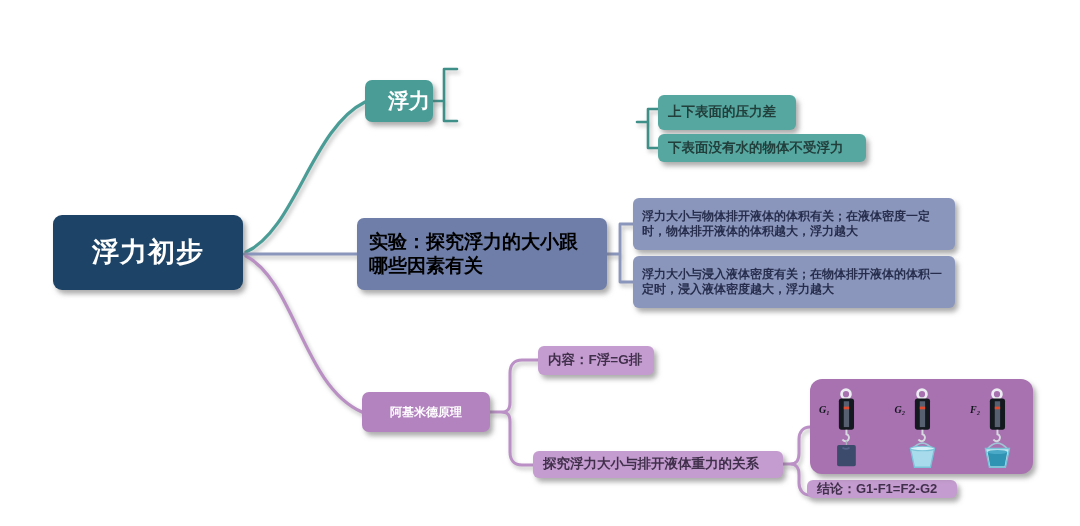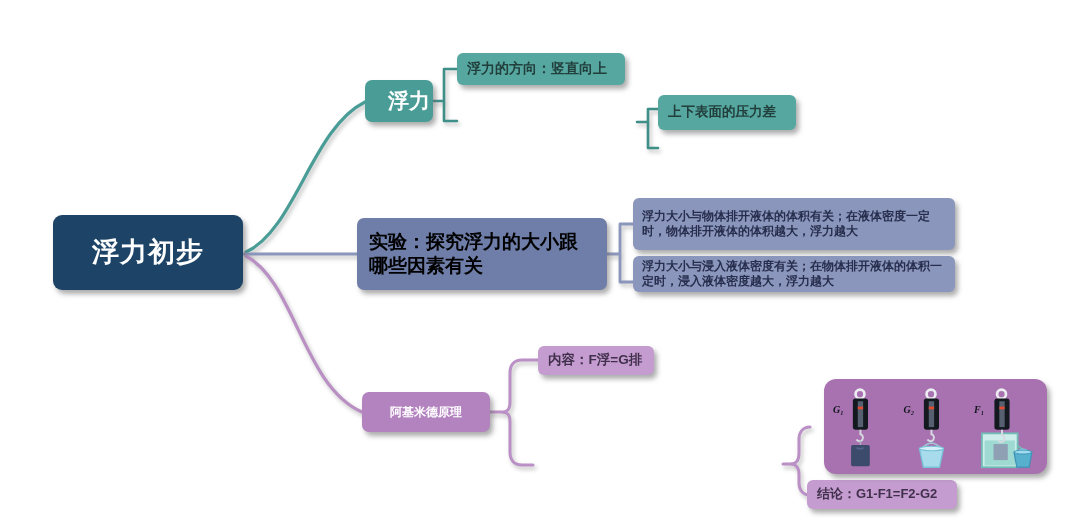--- a/index.html
+++ b/index.html
@@ -19,21 +19,21 @@
   .teal-main{background:#4a9d97;color:#ffffff;font-size:21px;padding-left:20px;}
   .teal-sub{background:#55a7a0;color:#223f3c;font-size:14px;padding:0 10px;border-radius:6px;}
   .blue-main{background:#6f7ea9;color:#000000;font-size:19px;padding:8px 12px;}
   .blue-sub{background:#8b96bc;color:#272e4d;font-size:12px;padding:6px 9px;border-radius:6px;}
   .purple-main{background:#b383bf;color:#ffffff;font-size:12px;}
   .purple-sub{background:#c49ccf;color:#41304c;font-size:13.5px;padding:0 10px;border-radius:6px;}
   .figure-panel{
     position:absolute;background:#a872b0;border-radius:12px;
     box-shadow:3px 4px 5px rgba(105,105,105,.55);z-index:2;
     display:flex;align-items:flex-start;justify-content:space-between;
-    padding:8px 10px 4px 10px;box-sizing:border-box;margin-left:14px;
+    padding:8px 10px 4px 10px;box-sizing:border-box;
   }
   .apparatus{position:relative;width:52px;height:82px;}
   .apparatus .tag{
     position:absolute;left:-1px;top:17px;z-index:3;
     font-family:"Liberation Serif","DejaVu Serif",serif;
     font-style:italic;font-weight:bold;font-size:10px;color:#10141c;
   }
 </style>
 </head>
 <body>
@@ -61,44 +61,47 @@
              M790 464 C797 464 799 468 799 475 V483 C799 490 803 495 810 495" fill="none" stroke="#bb90c6" stroke-width="3" stroke-linecap="round"></path>
   </svg>
 
   <div class="node root center" style="left:53px;top:215px;width:190px;height:75px;">
     <span>浮力初步</span>
   </div>
 
   <div class="node teal-main center" style="left:365px;top:80px;width:68px;height:42px;">
     <span>浮力</span>
   </div>
-  <div class="node teal-sub" style="left:457px;top:53px;width:168px;height:32px;">
-    <span>浮力的方向：竖直向上</span>
-  </div>
   <div class="node teal-sub" style="left:658px;top:95px;width:138px;height:35px;font-size:13.5px;">
     <span>上下表面的压力差</span>
+  </div>
+  <div class="node teal-sub" style="left:658px;top:134px;width:208px;height:28px;font-size:13.5px;">
+    <span>下表面没有水的物体不受浮力</span>
   </div>
 
   <div class="node blue-main" style="left:357px;top:218px;width:250px;height:72px;">
     <span>实验：探究浮力的大小跟哪些因素有关</span>
   </div>
   <div class="node blue-sub" style="left:633px;top:198px;width:322px;height:52px;">
     <span>浮力大小与物体排开液体的体积有关；在液体密度一定时，物体排开液体的体积越大，浮力越大</span>
   </div>
-  <div class="node blue-sub" style="left:633px;top:256px;width:322px;height:36px;">
+  <div class="node blue-sub" style="left:633px;top:256px;width:322px;height:52px;">
     <span>浮力大小与浸入液体密度有关；在物体排开液体的体积一定时，浸入液体密度越大，浮力越大</span>
   </div>
 
   <div class="node purple-main center" style="left:362px;top:392px;width:128px;height:40px;">
     <span>阿基米德原理</span>
   </div>
   <div class="node purple-sub" style="left:538px;top:346px;width:116px;height:29px;">
     <span>内容：F浮=G排</span>
   </div>
-  <div class="node purple-sub" style="left:807px;top:480px;width:150px;height:29px;font-size:13px;">
+  <div class="node purple-sub" style="left:533px;top:451px;width:250px;height:27px;">
+    <span>探究浮力大小与排开液体重力的关系</span>
+  </div>
+  <div class="node purple-sub" style="left:807px;top:480px;width:150px;height:18px;font-size:13px;">
     <span>结论：G1-F1=F2-G2</span>
   </div>
 
   <div class="figure-panel" style="left:810px;top:379px;width:223px;height:95px;">
 
     <div class="apparatus">
       <span class="tag">G₁</span>
       <svg width="52" height="82" viewBox="0 0 52 92">
         <circle cx="26" cy="8" r="5" fill="none" stroke="#ecedf2" stroke-width="3"></circle>
         <rect x="18" y="13" width="17" height="35" rx="3" fill="#14181f"></rect>
@@ -118,34 +121,31 @@
         <rect x="18" y="13" width="17" height="35" rx="3" fill="#14181f"></rect>
         <rect x="23.5" y="16" width="6" height="29" fill="#566070"></rect>
         <rect x="23.5" y="22" width="6" height="3" fill="#e04a2f"></rect>
         <path d="M26.5 48 v5 a4 4 0 1 1 -4.5 6" fill="none" stroke="#d6d9e0" stroke-width="2.2"></path>
         <path d="M15 70 Q26.5 56 38 70" fill="none" stroke="#9fc4d6" stroke-width="2"></path>
         <path d="M13 69 H40 L35.5 90 H17.5 Z" fill="#a8dcec" stroke="#79c2d8" stroke-width="1.5"></path>
         <ellipse cx="26.5" cy="69" rx="13.5" ry="2.6" fill="#d4f0f8" stroke="#79c2d8" stroke-width="1.2"></ellipse>
       </svg>
     </div>
 
-    <div class="apparatus" style="width:62px;">
-      <span class="tag">F₁</span>
-      <svg width="62" height="82" viewBox="0 0 62 92">
+
+    <div class="apparatus">
+      <span class="tag">F₂</span>
+      <svg width="52" height="82" viewBox="0 0 52 92">
         <circle cx="26" cy="8" r="5" fill="none" stroke="#ecedf2" stroke-width="3"></circle>
         <rect x="18" y="13" width="17" height="35" rx="3" fill="#14181f"></rect>
         <rect x="23.5" y="16" width="6" height="29" fill="#566070"></rect>
         <rect x="23.5" y="22" width="6" height="3" fill="#e04a2f"></rect>
-        <rect x="4" y="52" width="40" height="38" fill="#cdeeea" stroke="#6fbdb5" stroke-width="2"></rect>
-        <rect x="7" y="60" width="34" height="28" fill="#9ed9d2"></rect>
-        <path d="M26.5 48 v6 a4 4 0 1 1 -4.5 6" fill="none" stroke="#d6d9e0" stroke-width="2.2"></path>
-        <rect x="17" y="64" width="16" height="18" fill="#8fa0b5"></rect>
-        <path d="M44 66 l6 4" stroke="#6fbdb5" stroke-width="2"></path>
-        <path d="M42 74 Q50 66 58 74" fill="none" stroke="#8fd0e2" stroke-width="1.8"></path>
-        <path d="M40 73 H60 L57 90 H43 Z" fill="#57b0ce" stroke="#3d93b5" stroke-width="1.4"></path>
-        <ellipse cx="50" cy="73" rx="10" ry="2.2" fill="#9fdcef" stroke="#3d93b5" stroke-width="1"></ellipse>
+        <path d="M26.5 48 v5 a4 4 0 1 1 -4.5 6" fill="none" stroke="#d6d9e0" stroke-width="2.2"></path>
+        <path d="M15 70 Q26.5 56 38 70" fill="none" stroke="#9fc4d6" stroke-width="2"></path>
+        <path d="M13 69 H40 L35.5 90 H17.5 Z" fill="#bfe6f0" stroke="#79c2d8" stroke-width="1.5"></path>
+        <path d="M15.5 73 H37.5 L34.5 89 H18.5 Z" fill="#2f93b4"></path>
+        <ellipse cx="26.5" cy="73" rx="11" ry="2.3" fill="#49a9c6"></ellipse>
       </svg>
     </div>
-
 
   </div>
 
 </div>
 
 </body></html>

